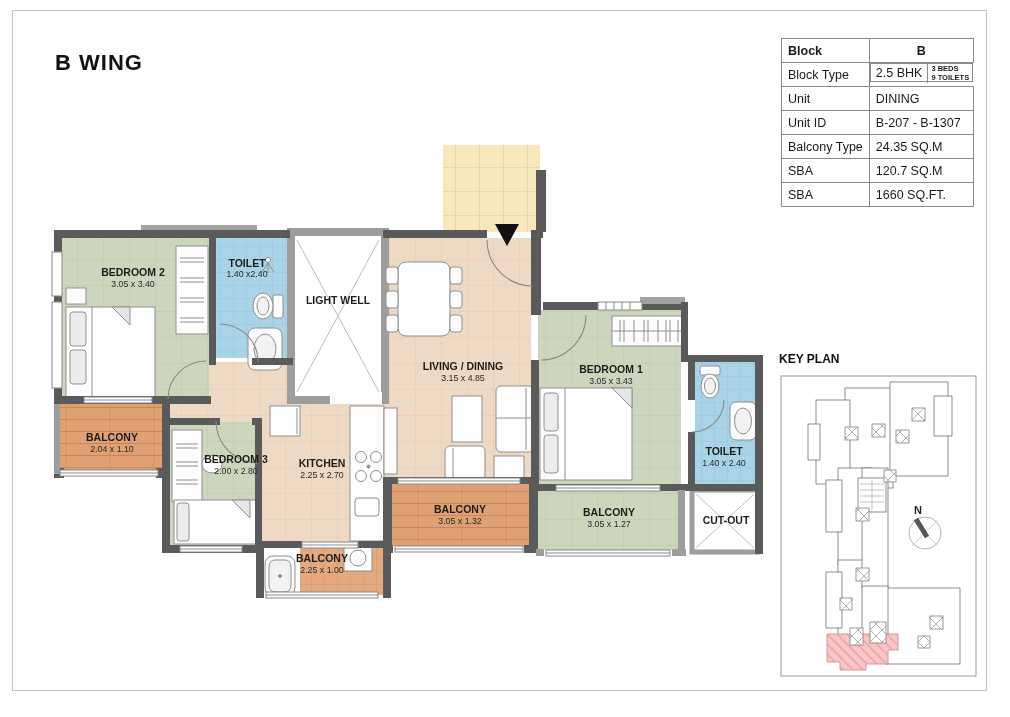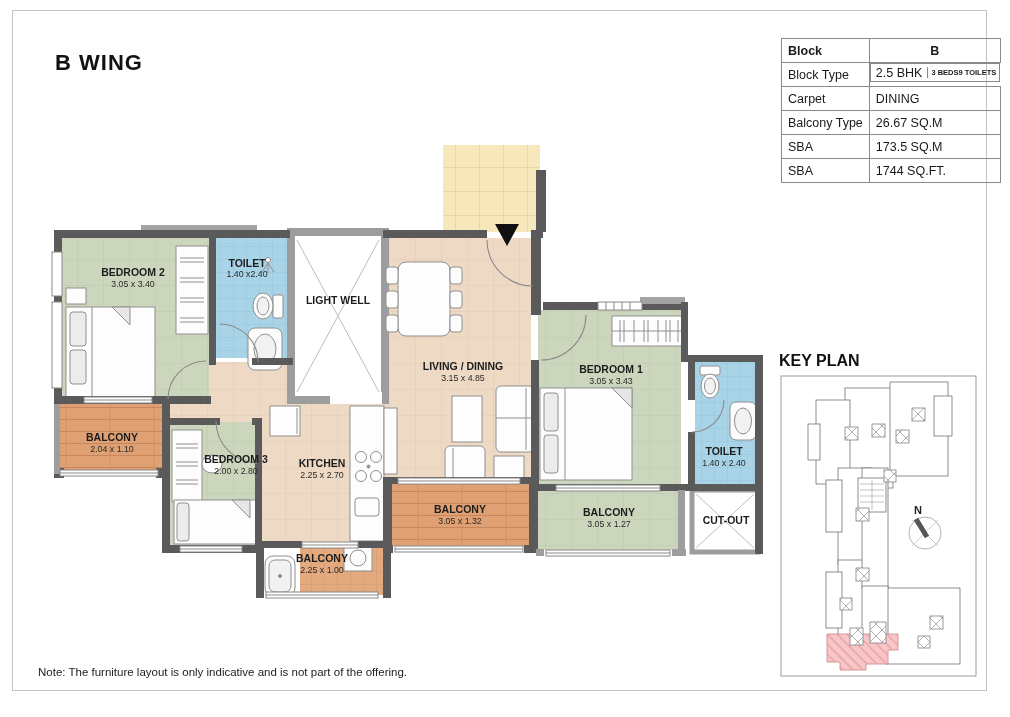--- a/index.html
+++ b/index.html
@@ -12,25 +12,25 @@
   #note{position:absolute;left:38px;top:666px;font-size:11.5px;color:#222;}
   
   #info-table{position:absolute;left:781px;top:38px;width:192px;border-collapse:collapse;
         font-size:12.5px;}
   #info-table td{border:1px solid #8a8a8a;padding:3px 6px;height:17px;white-space:nowrap;}
   #info-table td.lbl{width:88px;margin-left:28px;}
   #info-table tr.first td{font-weight:bold;}
   #info-table td.val-b{text-align:center;font-weight:bold;}
   .unit-type-cell{display:flex;align-items:center;padding:0 !important;}
   .unit-type-cell .bhk{flex:1;display:flex;align-items:center;padding:0 5px;}
-  .unit-type-cell .beds{display:flex;flex-direction:row;justify-content:center;
+  .unit-type-cell .beds{display:flex;flex-direction:column;justify-content:center;
         border-left:1px solid #8a8a8a;font-size:7.5px;font-weight:bold;line-height:1.2;
         padding:1px 3px;}
   
-  #keyplan-title{position:absolute;left:779px;top:352px;font-size:16px;font-weight:bold;color:#111;}
+  #keyplan-title{position:absolute;left:779px;top:352px;font-size:12px;font-weight:bold;color:#111;}
   #floorplan-svg,#keyplan-svg{position:absolute;left:0;top:0;}
   .room-name{font-size:10.5px;font-weight:bold;fill:#1c1c1c;}
   .room-dims{font-size:8.8px;fill:#2a2a2a;}
   .kp-n{font-size:11px;font-weight:bold;fill:#222;}
 </style>
 </head>
 <body>
 
 <div id="page">
   <div id="page-border"></div>
@@ -373,34 +373,38 @@
       <td class="lbl">Block Type</td>
       <td class="unit-type-cell">
         <span class="bhk">2.5 BHK</span>
         <span class="beds">
           <span>3 BEDS</span>
           <span>9 TOILETS</span>
         </span>
       </td>
     </tr>
     <tr>
-      <td class="lbl">Carpet</td>
+      <td class="lbl">Unit</td>
       <td>DINING</td>
     </tr>
     <tr>
+      <td class="lbl">Unit ID</td>
+      <td>B-207 - B-1307</td>
+    </tr>
+    <tr>
       <td class="lbl">Balcony Type</td>
-      <td>26.67 SQ.M</td>
+      <td>24.35 SQ.M</td>
     </tr>
     <tr>
       <td class="lbl">SBA</td>
-      <td>173.5 SQ.M</td>
+      <td>120.7 SQ.M</td>
     </tr>
     <tr>
       <td class="lbl">SBA</td>
-      <td>1744 SQ.FT.</td>
+      <td>1660 SQ.FT.</td>
     </tr>
   </tbody>
     </table>
 
   <div id="keyplan-title">KEY PLAN</div>
   <svg id="keyplan-svg" width="1010" height="717" viewBox="0 0 1010 717">
     <defs>
       <pattern id="gPink" width="7" height="7" patternUnits="userSpaceOnUse" patternTransform="rotate(45)">
         <path d="M0,3.5 H7" stroke="#e69a9c" stroke-width="1.2" fill="none"></path>
       </pattern>
@@ -465,14 +469,13 @@
     </g>
 
     <g>
       <circle cx="925" cy="533" r="16" fill="none" stroke="#aaaaaa" stroke-width="0.9"></circle>
       <path d="M912,520 L938,546 M938,520 L912,546" stroke="#bbbbbb" stroke-width="0.7"></path>
       <line x1="916" y1="519" x2="927" y2="537" stroke="#555555" stroke-width="5"></line>
       <text class="kp-n" x="918" y="514" text-anchor="middle">N</text>
     </g>
   </svg>
 
-  <div id="note">Note: The furniture layout is only indicative and is not part of the offering.</div>
 </div>
 
 </body></html>

